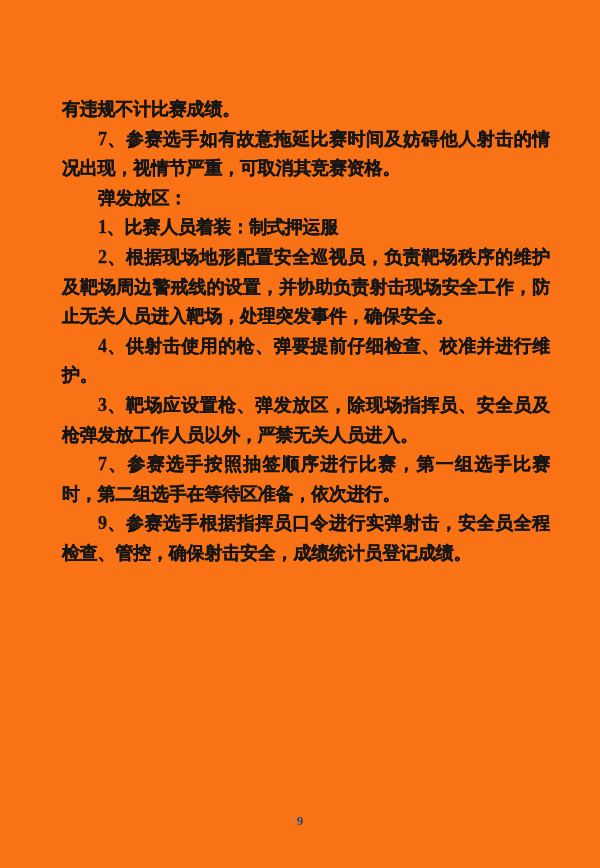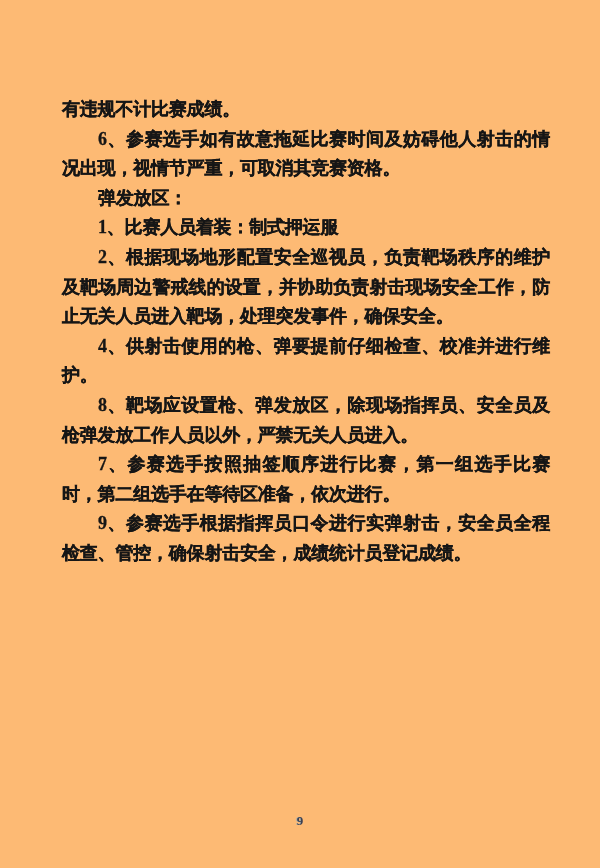--- a/index.html
+++ b/index.html
@@ -12,21 +12,21 @@
     background: #f4f4f4;
     font-family: "Liberation Serif", "DejaVu Serif", serif;
     overflow: hidden;
   }
   .page {
     position: absolute;
     left: 0;
     top: 0;
     width: 600px;
     height: 868px;
-    background: #fdba74;
+    background: #f97316;
   }
   .doc-text {
     position: absolute;
     left: 62px;
     top: 95px;
     width: 488px;
     font-size: 18px;
     font-weight: 700;
     color: #161616;
     line-height: 29.6px;
@@ -53,23 +53,23 @@
     text-shadow: -1px 0 0 rgba(100, 165, 215, 0.55);
     font-family: "Liberation Serif", "DejaVu Serif", serif;
   }
 </style>
 </head>
 <body>
 
 <div class="page">
   <div class="doc-text" id="doc-body">
       <p class="">有违规不计比赛成绩。</p>
-      <p class="indented">6、参赛选手如有故意拖延比赛时间及妨碍他人射击的情况出现，视情节严重，可取消其竞赛资格。</p>
+      <p class="indented">7、参赛选手如有故意拖延比赛时间及妨碍他人射击的情况出现，视情节严重，可取消其竞赛资格。</p>
       <p class="indented">弹发放区：</p>
       <p class="indented">1、比赛人员着装：制式押运服</p>
       <p class="indented">2、根据现场地形配置安全巡视员，负责靶场秩序的维护及靶场周边警戒线的设置，并协助负责射击现场安全工作，防止无关人员进入靶场，处理突发事件，确保安全。</p>
       <p class="indented">4、供射击使用的枪、弹要提前仔细检查、校准并进行维护。</p>
-      <p class="indented">8、靶场应设置枪、弹发放区，除现场指挥员、安全员及枪弹发放工作人员以外，严禁无关人员进入。</p>
+      <p class="indented">3、靶场应设置枪、弹发放区，除现场指挥员、安全员及枪弹发放工作人员以外，严禁无关人员进入。</p>
       <p class="indented">7、参赛选手按照抽签顺序进行比赛，第一组选手比赛时，第二组选手在等待区准备，依次进行。</p>
       <p class="indented">9、参赛选手根据指挥员口令进行实弹射击，安全员全程检查、管控，确保射击安全，成绩统计员登记成绩。</p>
     </div>
   <div class="page-number">9</div>
 </div>
 
 </body></html>

